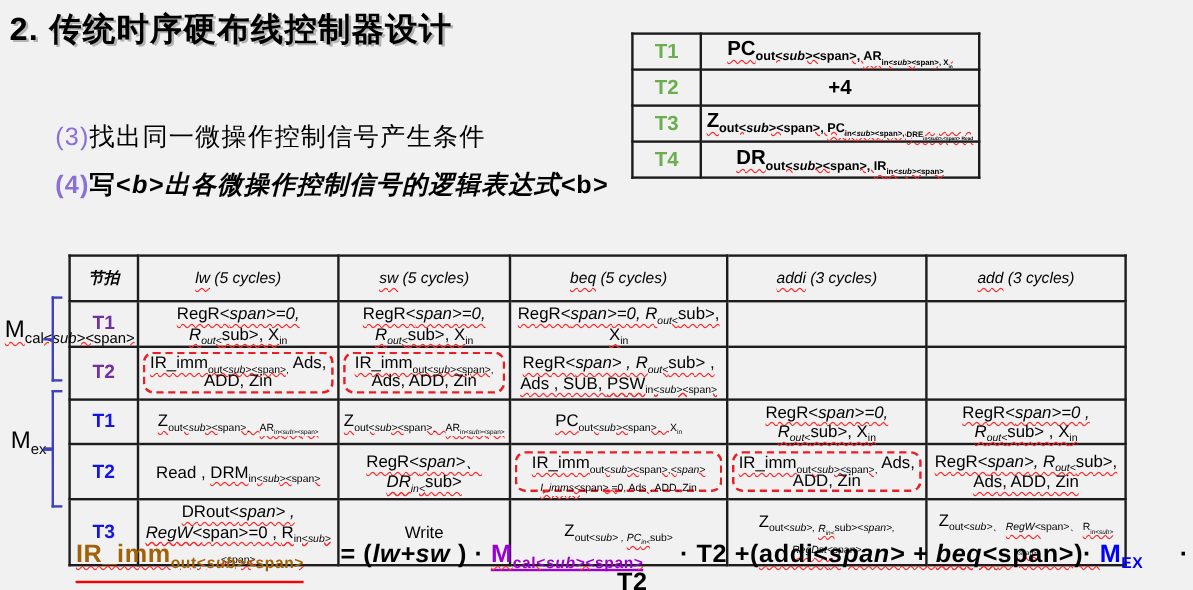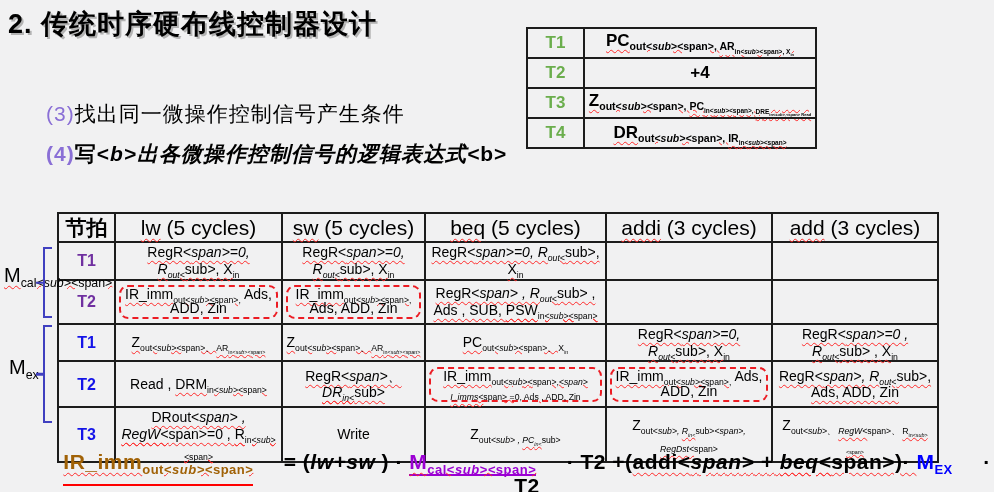--- a/index.html
+++ b/index.html
@@ -39,21 +39,21 @@
 
   
   .main {
     position:absolute; left:57px; top:212px; width:880px;
     border:2.5px solid #1c1c1c;
   }
   .main th, .main td {
     border:2px solid #1c1c1c; text-align:center; vertical-align:middle;
     padding:1px 3px; line-height:1.2;
   }
-  .main thead th { height:26px; font-size:21px; font-weight:400; }
+  .main thead th { height:38px; font-size:13px; font-weight:400;font-style:italic; }
   .main thead th.hfirst { font-weight:700; }
   .main td { font-size:14px; font-weight:400; }
   .main td.rowlab { font-size:16px; font-weight:700; }
   .main td.rowlab.cal { color:#7030a0; }
   .main td.rowlab.ex  { color:#1414e8; }
   .main tbody tr:nth-child(1) td { height:29px; }
   .main tbody tr:nth-child(2) td { height:44px; }
   .main tbody tr:nth-child(3) td { height:27px; }
   .main tbody tr:nth-child(4) td { height:46px; }
   .main tbody tr:nth-child(5) td { height:30px; }

